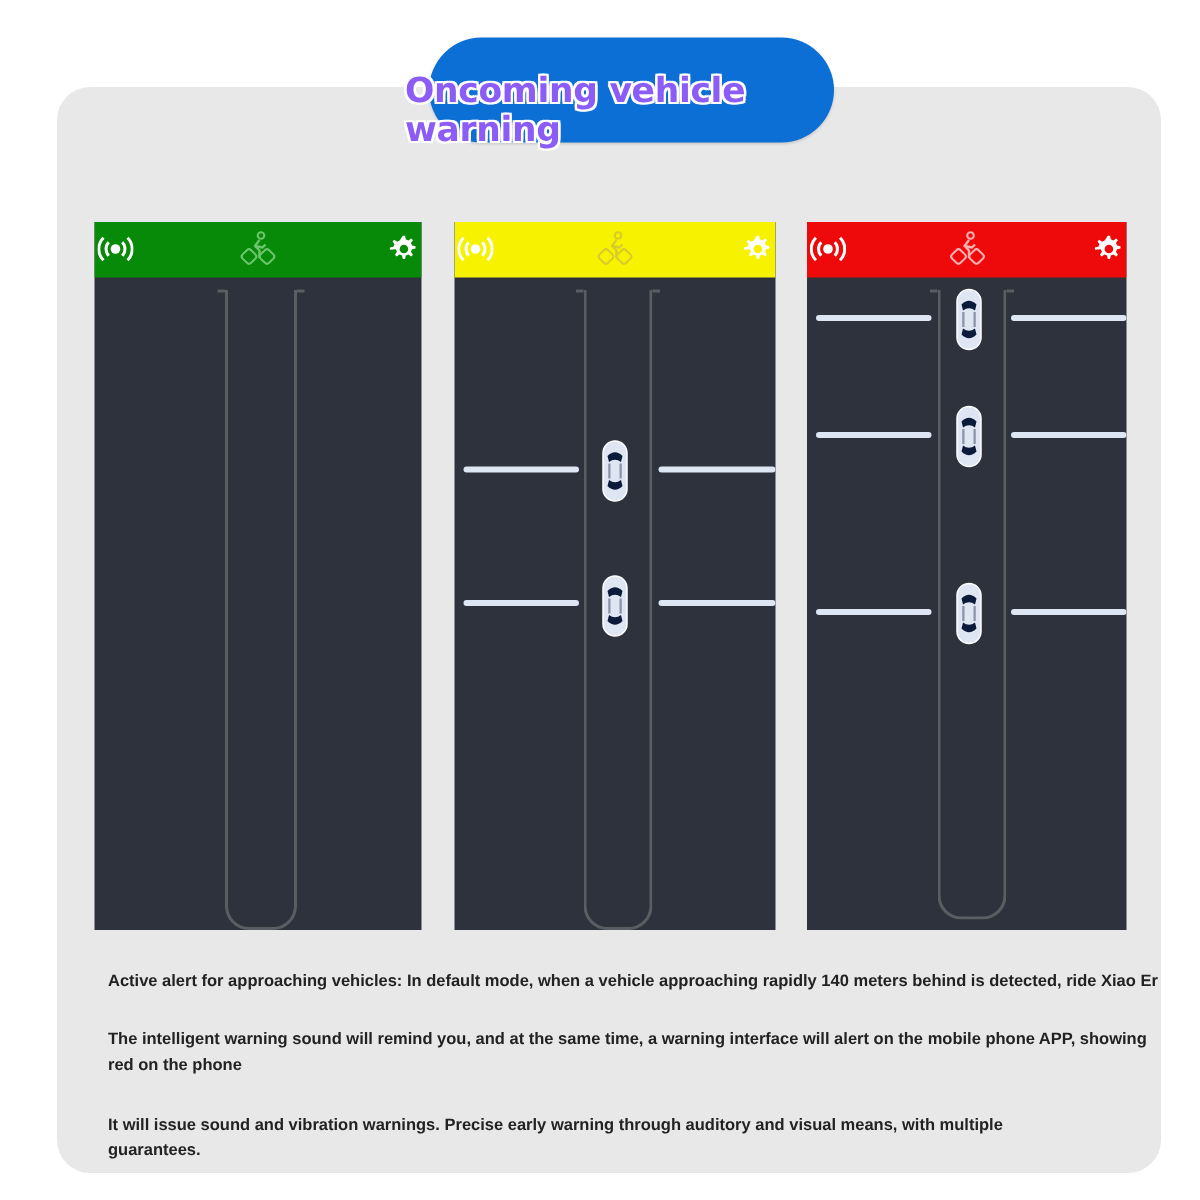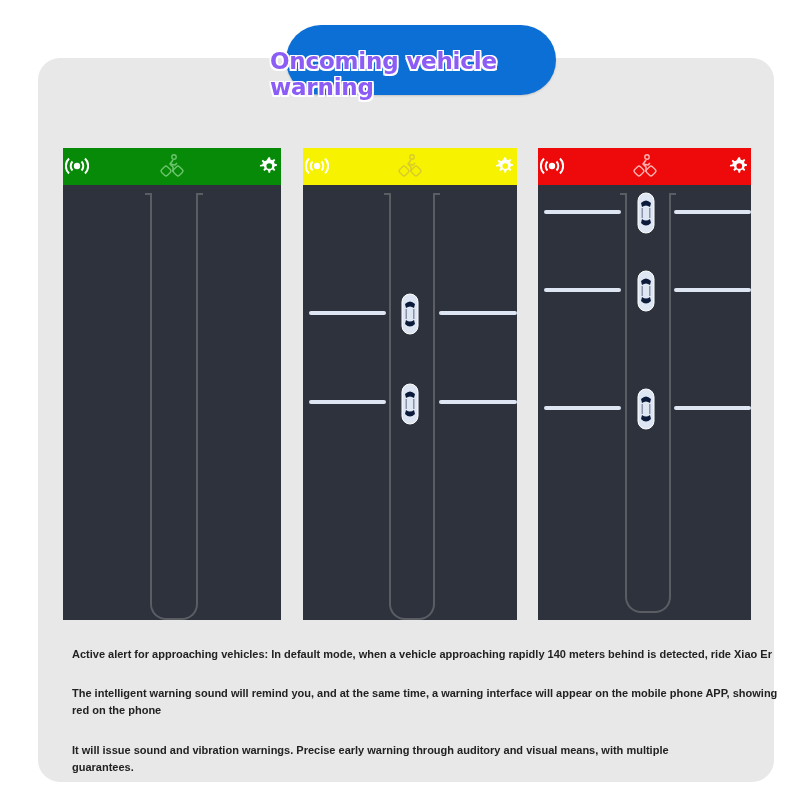--- a/index.html
+++ b/index.html
@@ -122,14 +122,14 @@
     </svg>
   <svg class="car" viewBox="0 0 18 42" style="left:99px;top:122px;">
       <use href="#carshape"></use>
     </svg>
   <svg class="car" viewBox="0 0 18 42" style="left:99px;top:240px;">
       <use href="#carshape"></use>
     </svg>
 </div>
 
 <div class="desc" style="top:646px;">Active alert for approaching vehicles: In default mode, when a vehicle approaching rapidly 140 meters behind is detected, ride Xiao Er</div>
-<div class="desc" style="top:685px;">The intelligent warning sound will remind you, and at the same time, a warning interface will appear on the mobile phone APP, showing red on the phone</div>
+<div class="desc" style="top:685px;">The intelligent warning sound will remind you, and at the same time, a warning interface will alert on the mobile phone APP, showing red on the phone</div>
 <div class="desc" style="top:742px;width:620px;">It will issue sound and vibration warnings. Precise early warning through auditory and visual means, with multiple guarantees.</div>
 
 </body></html>

